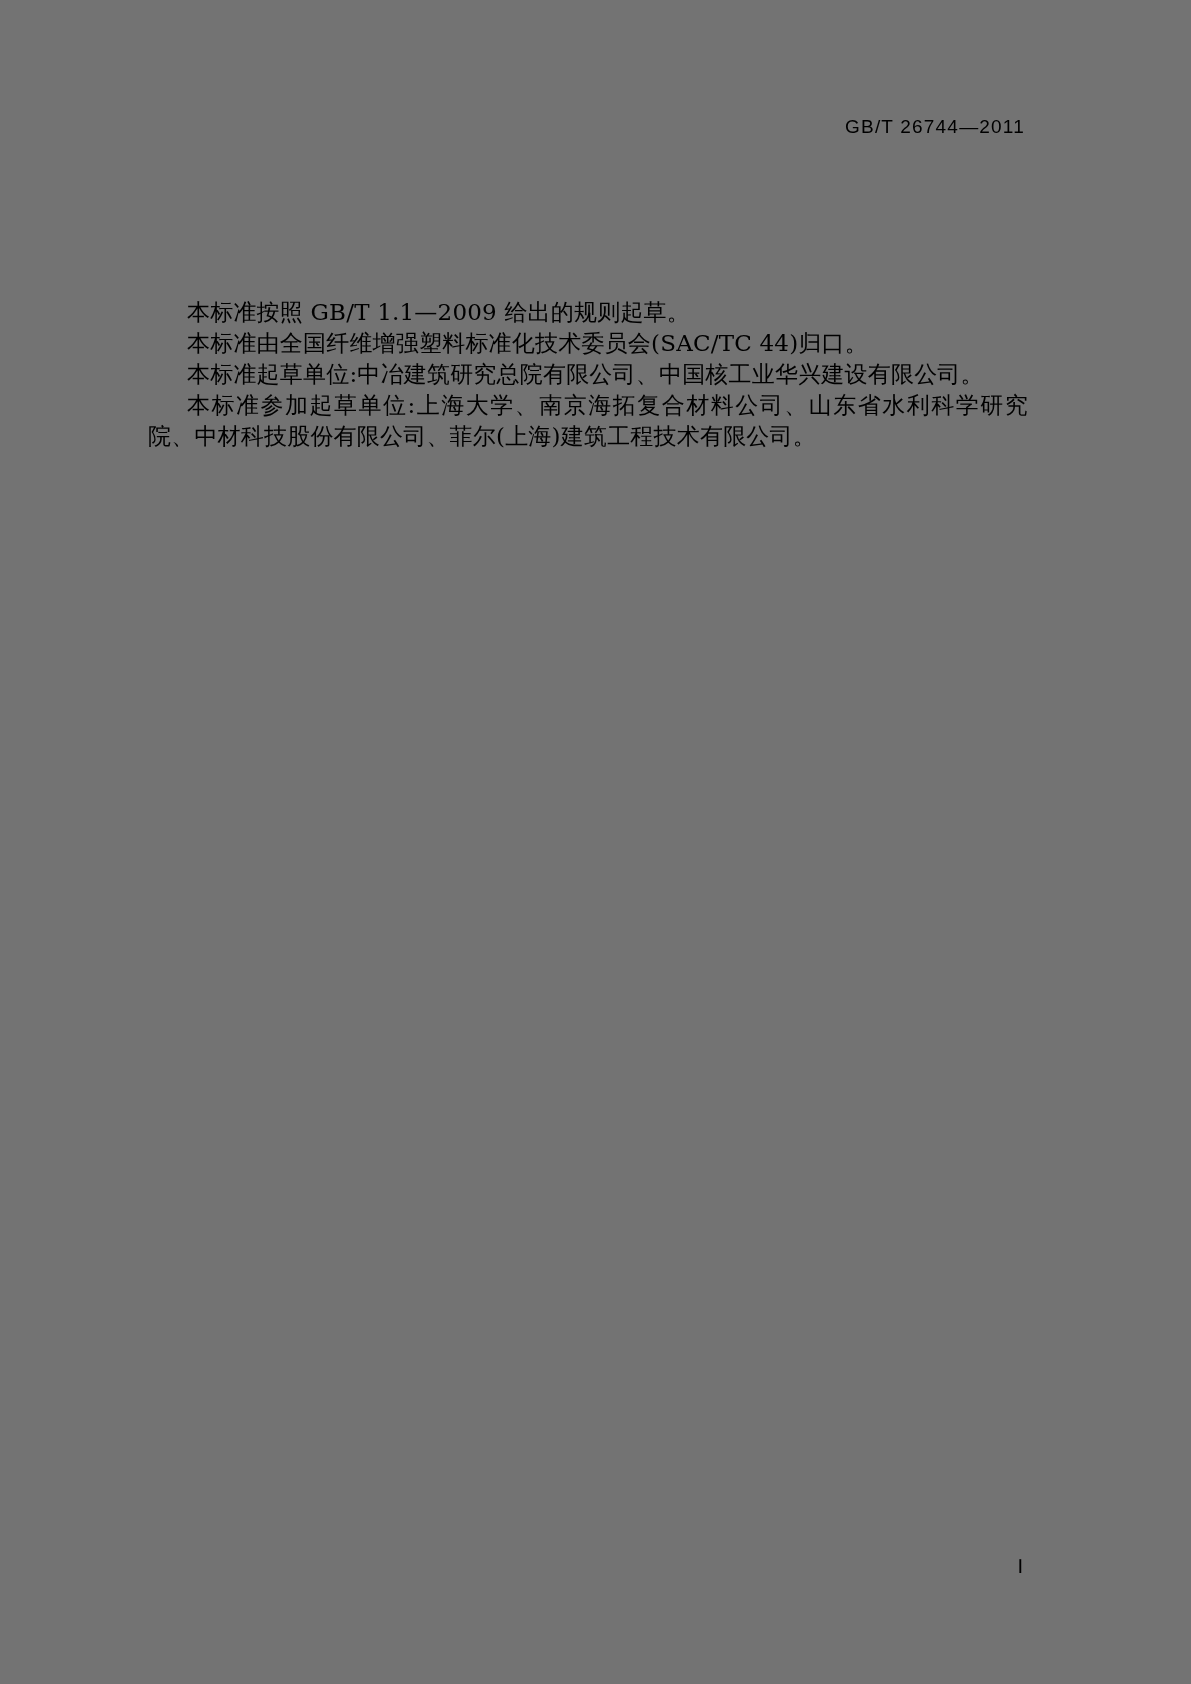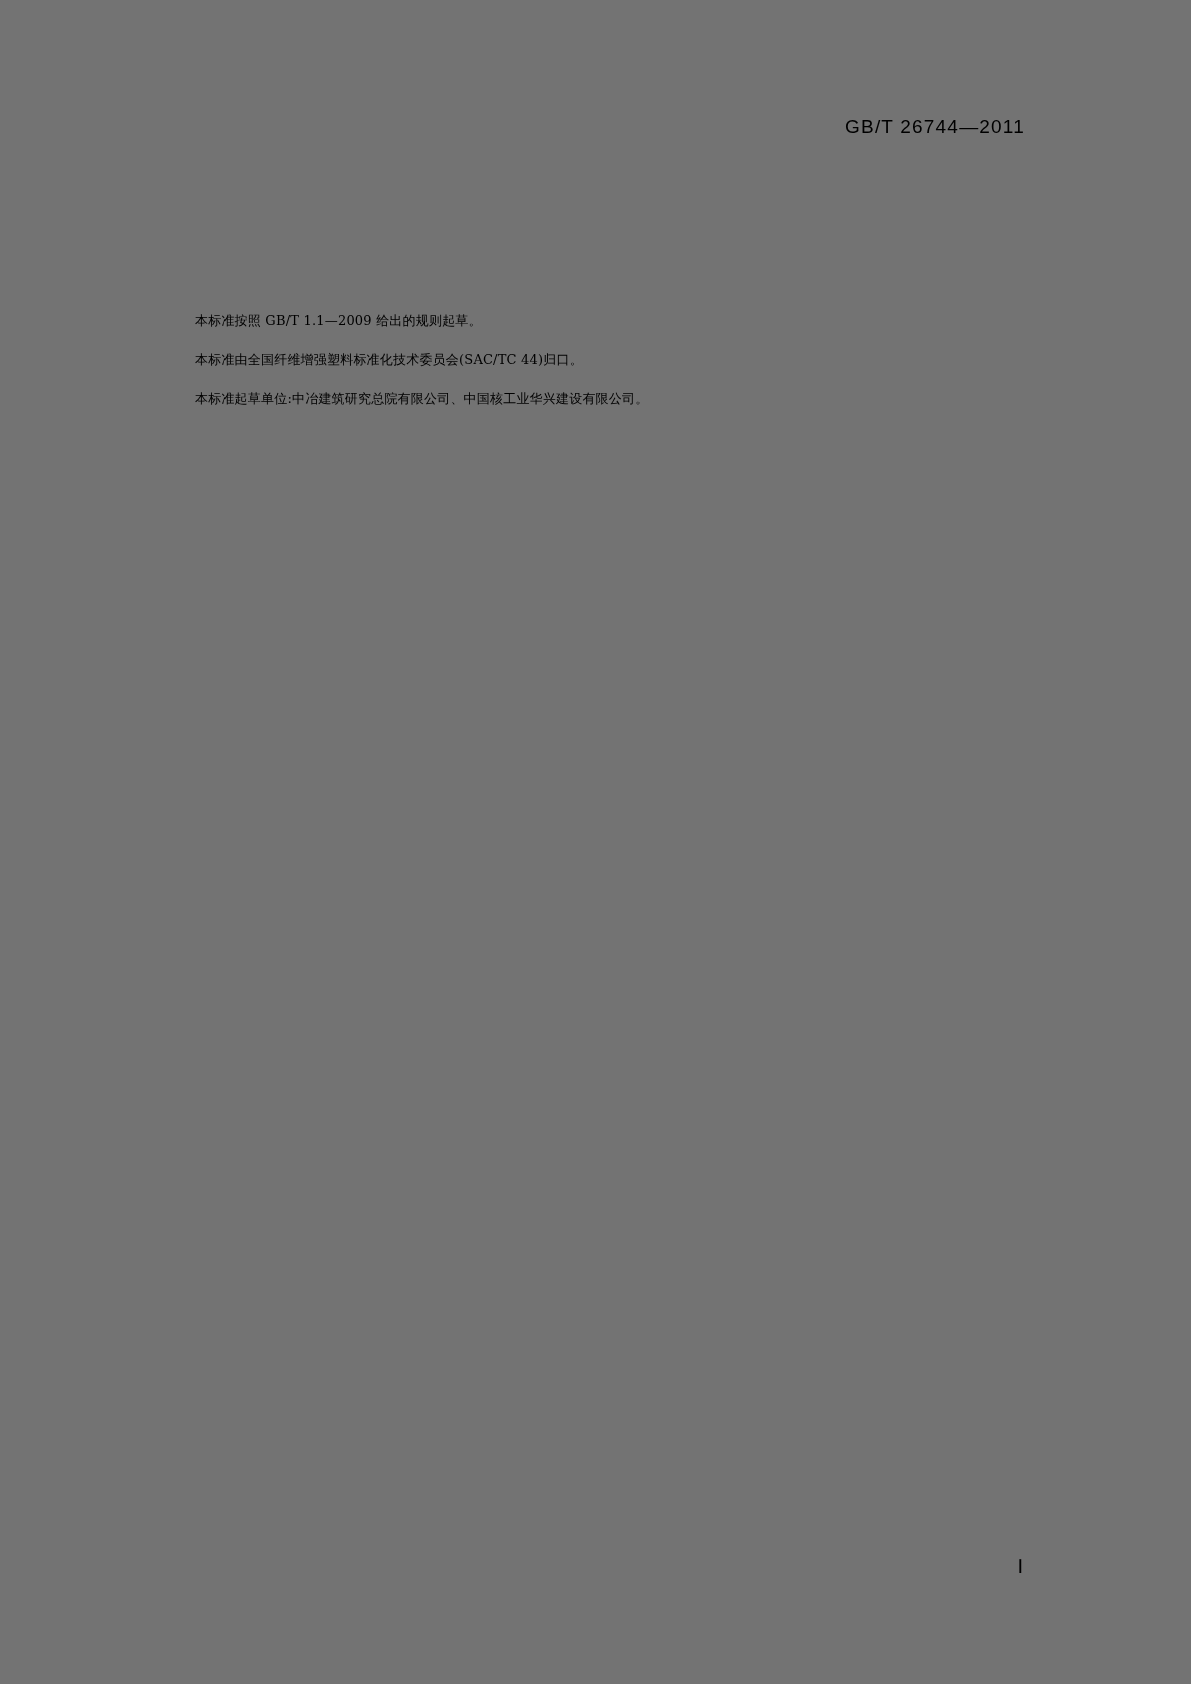--- a/index.html
+++ b/index.html
@@ -39,24 +39,24 @@
     text-indent: 30px;
   }
   .body-block {
     position: absolute;
     top: 297px;
     left: 148px;
     width: 880px;
   }
   .para {
     font-family: "DejaVu Serif", serif;
-    font-size: 13px;
+    font-size: 23px;
     line-height: 31px;
     text-indent: 39px;
-    margin: 8px;
+    margin: 0;
     letter-spacing: 0.2px;
     text-align: justify;
   }
   .page-number {
     position: absolute;
     bottom: 106px;
     right: 168px;
     font-family: "Liberation Serif", serif;
     font-size: 19px;
   }
@@ -66,17 +66,18 @@
 
 <div class="page">
 
   <div class="std-header">GB/T 26744—2011</div>
 
 
   <div class="body-block">
     <p class="para">本标准按照 GB/T 1.1—2009 给出的规则起草。</p>
     <p class="para">本标准由全国纤维增强塑料标准化技术委员会(SAC/TC 44)归口。</p>
     <p class="para">本标准起草单位:中冶建筑研究总院有限公司、中国核工业华兴建设有限公司。</p>
+    <p class="para">本标准参加起草单位:上海大学、南京海拓复合材料公司、山东省水利科学研究院、中材科技股份有限公司、菲尔(上海)建筑工程技术有限公司。</p>
   </div>
 
   <div class="page-number">Ⅰ</div>
 
 </div>
 
 </body></html>

